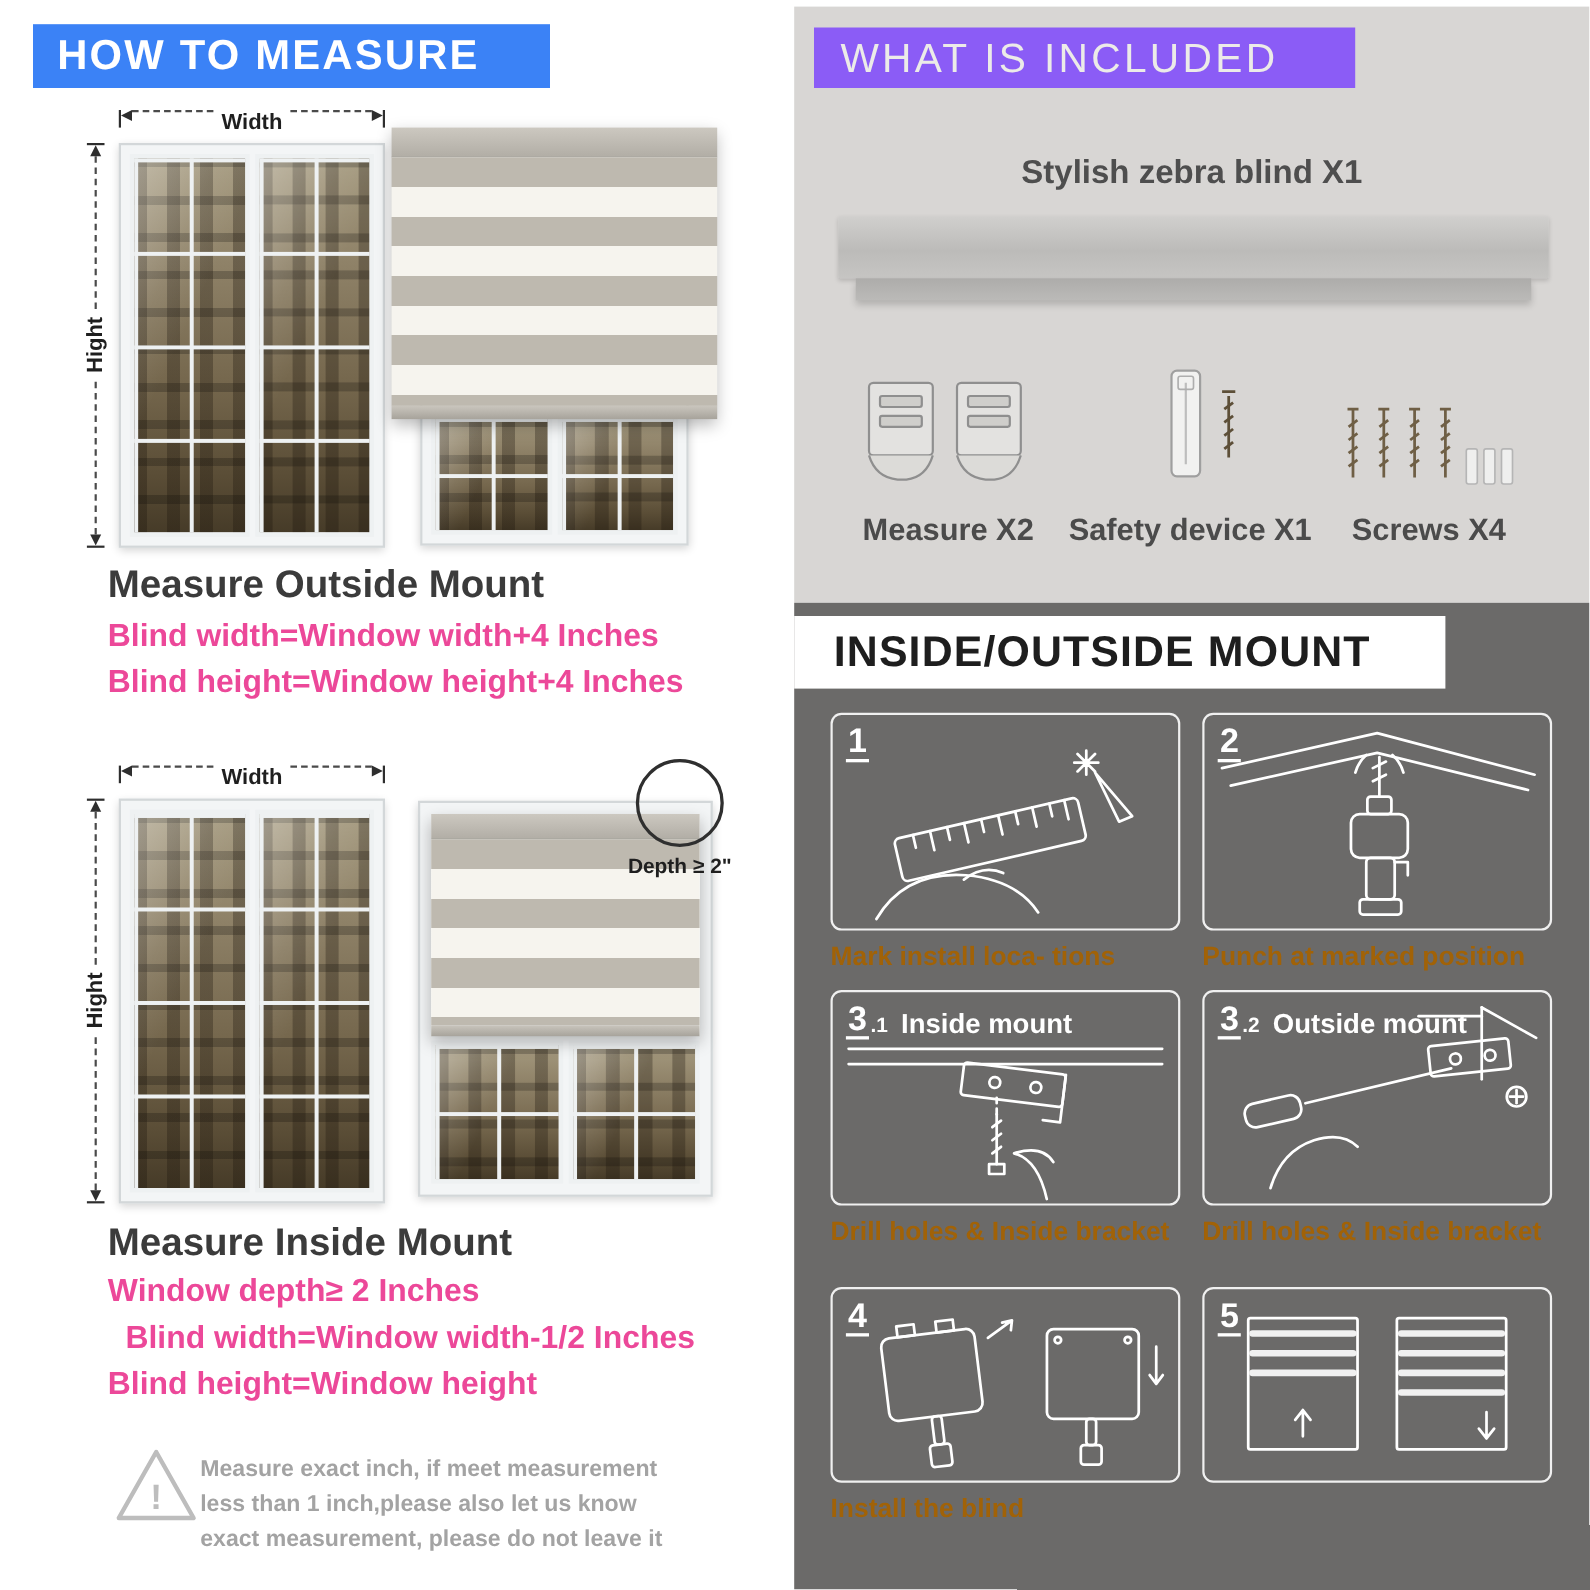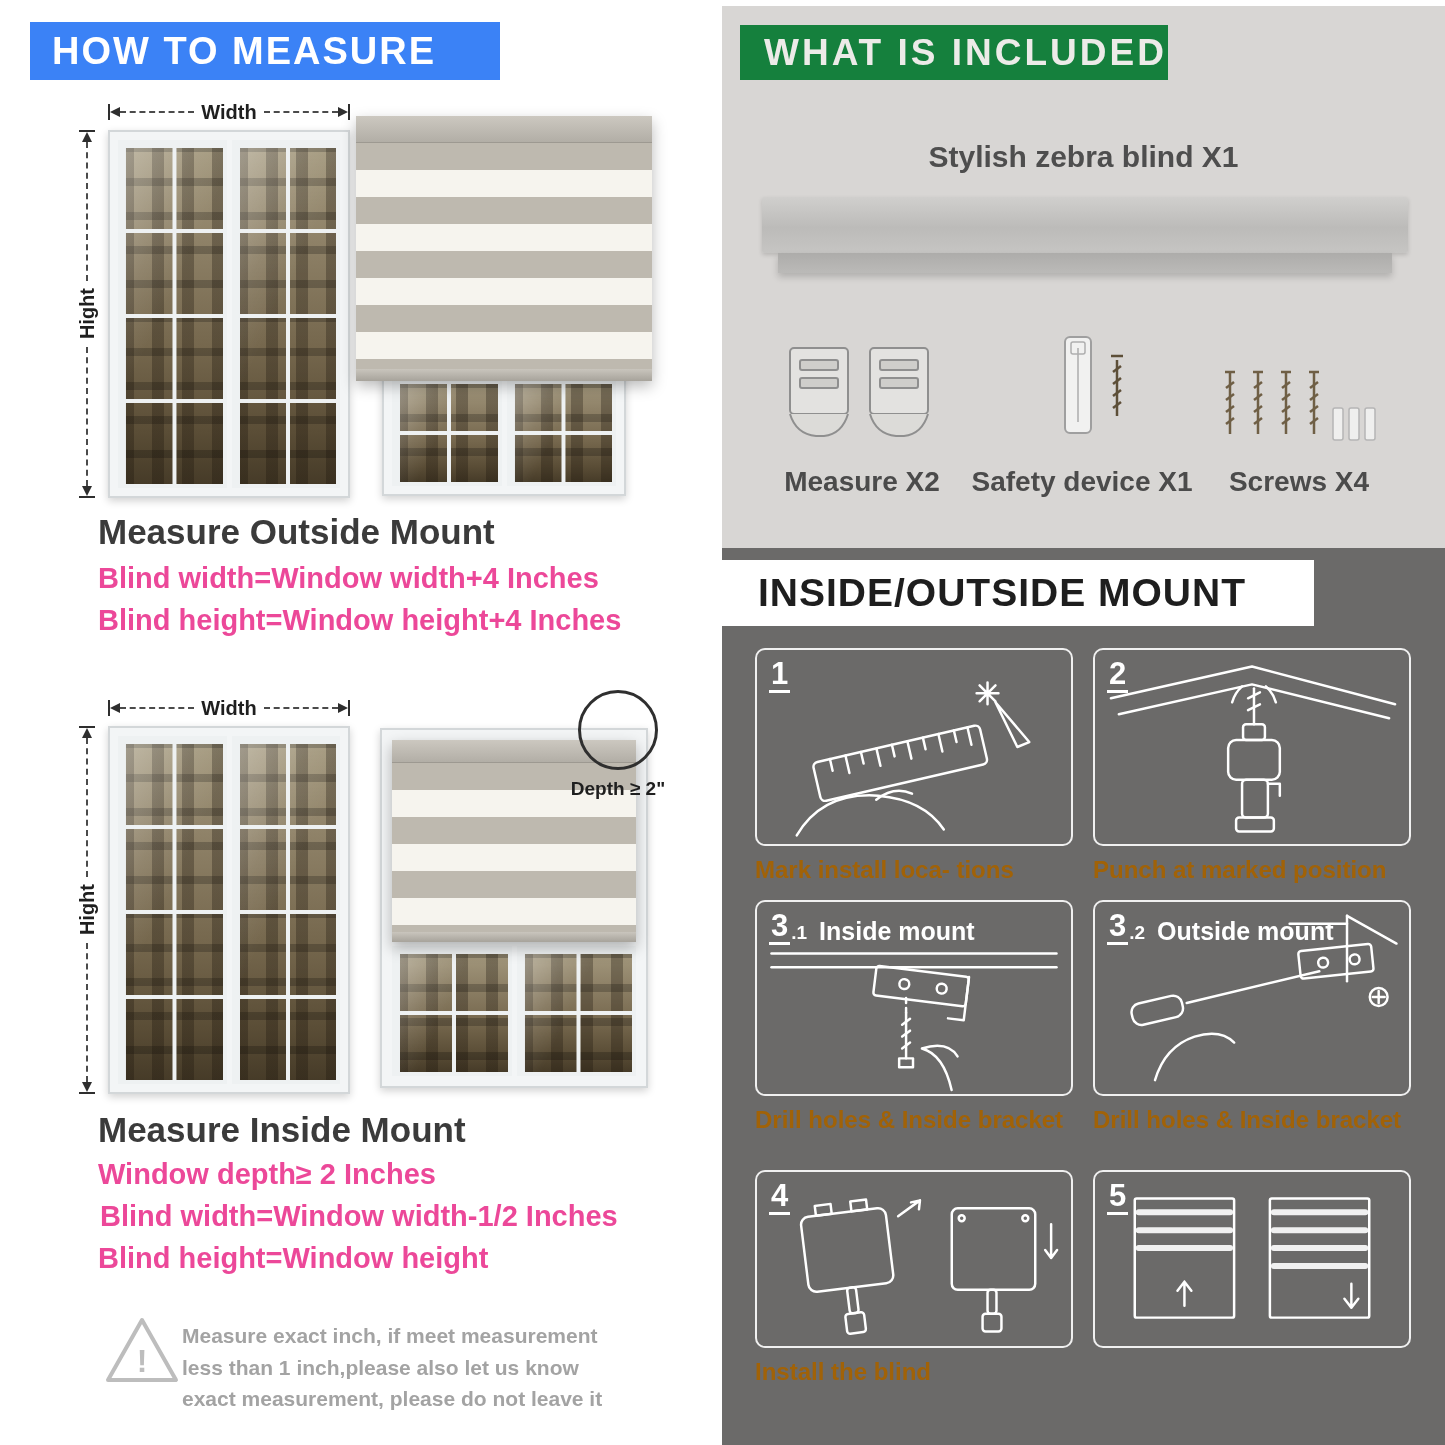--- a/index.html
+++ b/index.html
@@ -8,21 +8,21 @@
   .abs{position:absolute;}
 
   
   .howto-header{left:30px;top:22px;width:470px;height:58px;background:#3b82f6;
     color:#fff;font-size:38px;font-weight:bold;letter-spacing:2px;
     display:flex;align-items:center;padding-left:22px;box-sizing:border-box;}
   .m-title{font-size:35px;font-weight:bold;color:#3b3b3b;}
   .m-line{font-size:29px;font-weight:bold;color:#ec4899;}
 
   
-  .harrow{display:flex;align-items:center;height:24px;margin-bottom:6px;}
+  .harrow{display:flex;height:24px;margin-bottom:6px;}
   .varrow{display:flex;flex-direction:column;align-items:center;width:30px;margin-right:6px;}
   .hshaft{flex:1;height:0;border-top:2px dashed #4a4a4a;}
   .vshaft{flex:1;width:0;border-left:2px dashed #4a4a4a;}
   .hbar{width:2px;height:16px;background:#2e2e2e;}
   .vbar{height:2px;width:16px;background:#2e2e2e;}
   .ah-l{width:0;height:0;border-top:5px solid transparent;border-bottom:5px solid transparent;border-right:10px solid #2e2e2e;}
   .ah-r{width:0;height:0;border-top:5px solid transparent;border-bottom:5px solid transparent;border-left:10px solid #2e2e2e;}
   .ah-u{width:0;height:0;border-left:5px solid transparent;border-right:5px solid transparent;border-bottom:10px solid #2e2e2e;}
   .ah-d{width:0;height:0;border-left:5px solid transparent;border-right:5px solid transparent;border-top:10px solid #2e2e2e;}
   .alabel{font-size:20px;font-weight:bold;color:#1f1f1f;padding:0 7px;white-space:nowrap;}
@@ -51,22 +51,22 @@
   .zrail{background:linear-gradient(180deg,#c9c5bd,#a7a39b);}
   .zblind{box-shadow:0 6px 14px rgba(0,0,0,0.28);}
 
   .depth-circle{border:3px solid #2f2f2f;border-radius:50%;background:transparent;}
   .depth-label{font-size:19px;font-weight:bold;color:#1f1f1f;text-align:center;}
 
   .warn-text{font-size:21px;color:#a3a3a3;font-weight:700;line-height:1.5;}
 
   
   .sec-included{left:722px;top:6px;width:723px;height:542px;background:#d8d6d4;}
-  .inc-header{left:740px;top:25px;width:428px;height:55px;background:#15803d;
-    color:#ecebe8;font-size:37px;font-weight:bold;letter-spacing:3px;
+  .inc-header{left:740px;top:25px;width:492px;height:55px;background:#8b5cf6;
+    color:#ecebe8;font-size:37px;font-weight:normal;letter-spacing:3px;
     display:flex;align-items:center;padding-left:24px;box-sizing:border-box;}
   .blind-title{left:722px;top:140px;width:723px;text-align:center;
     font-size:30px;font-weight:bold;color:#4e4e4e;}
   .cassette-bar{left:762px;top:197px;width:646px;height:56px;border-radius:2px;
     background:linear-gradient(180deg,#d0cfcd 0%,#bcbbb9 55%,#c6c5c3 100%);
     box-shadow:0 2px 4px rgba(0,0,0,0.15);}
   .cassette-lip{left:778px;top:253px;width:614px;height:20px;
     background:linear-gradient(180deg,#adacaa,#bbbab8);box-shadow:0 4px 7px rgba(0,0,0,0.18);}
   .inc-label{font-size:28px;font-weight:bold;color:#4b4b4b;text-align:center;}
 
@@ -195,21 +195,21 @@
           <div class="panes g22"></div>
         </div>
     </div>
   </div>
 </div>
 <div class="abs depth-circle" style="left:578px;top:690px;width:74px;height:74px;z-index:4;"></div>
 <div class="abs depth-label" style="left:558px;top:778px;width:120px;z-index:4;">Depth ≥ 2"</div>
 
 <div class="abs m-title" style="left:98px;top:1110px;">Measure Inside Mount</div>
 <div class="abs m-line" style="left:98px;top:1158px;">Window depth≥ 2 Inches</div>
-<div class="abs m-line" style="left:100px;top:1200px;">Blind width=Window width-1/2 Inches</div>
+<div class="abs m-line" style="left:114px;top:1200px;">Blind width=Window width-1/2 Inches</div>
 <div class="abs m-line" style="left:98px;top:1242px;">Blind height=Window height</div>
 
 <div class="abs" style="left:102px;top:1312px;width:80px;height:76px;">
   <svg viewBox="0 0 80 72" width="80" height="76">
     <path d="M40 6 L74 66 L6 66 Z" fill="none" stroke="#bdbdbd" stroke-width="4" stroke-linejoin="round"></path>
     <text x="40" y="58" text-anchor="middle" font-size="32" font-weight="bold" fill="#bdbdbd">!</text>
   </svg>
 </div>
 <div class="abs warn-text" style="left:182px;top:1320px;width:452px;">Measure exact inch, if meet measurement less than 1 inch,please also let us know exact measurement, please do not leave it</div>
 

